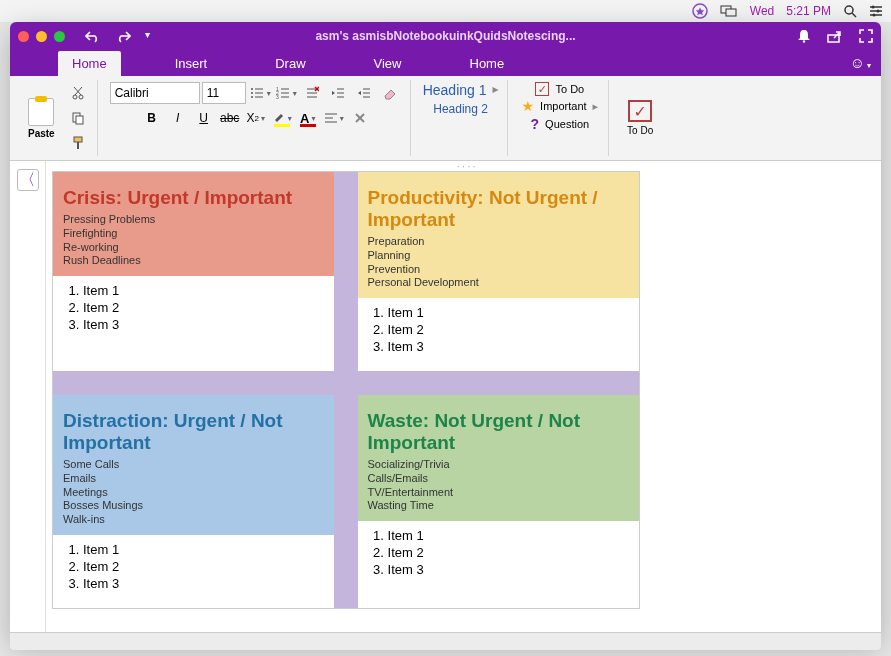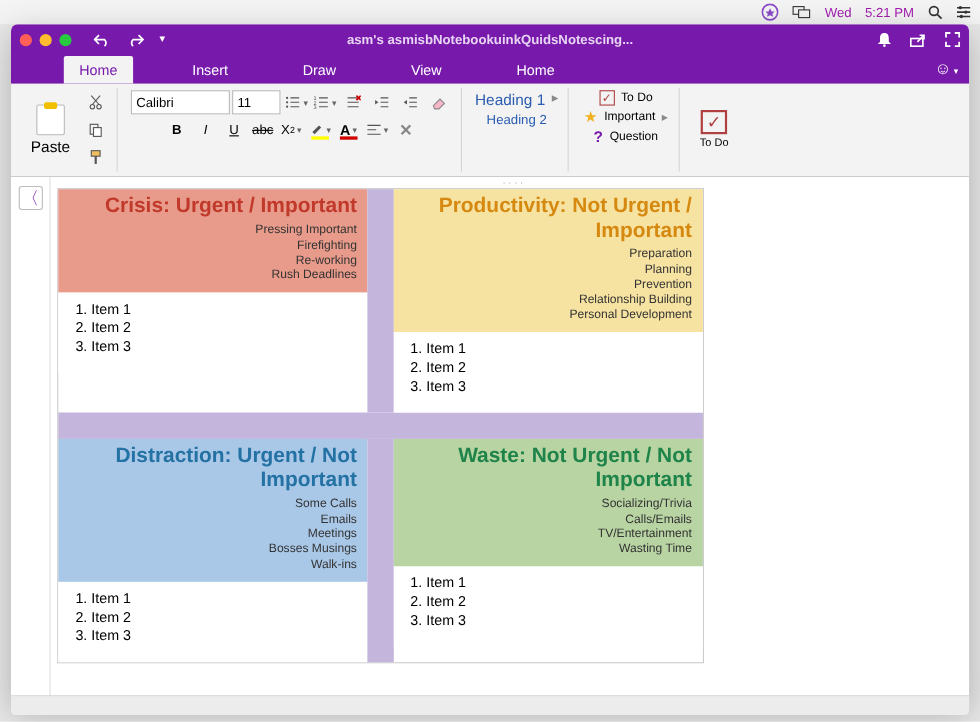--- a/index.html
+++ b/index.html
@@ -18,42 +18,42 @@
 .tab { padding:5px 14px; font-size:13px; color:#fff; cursor:pointer;margin-left:40px; }
 .tab.active { background:#f3f3f3; color:#7719aa; font-weight:500; border-radius:2px 2px 0 0; }
 .smiley { position:absolute; right:10px; top:4px; color:#fff; font-size:15px; }
 .ribbon { background:#f3f3f3; border-bottom:1px solid #ccc; display:flex; padding:4px 6px; gap:4px; }
 .rgrp { border-right:1px solid #d5d5d5; padding:2px 8px; display:flex; align-items:center; gap:4px; }
 .rgrp:last-child{border-right:none}
 .rbtn { min-width:22px; height:22px; display:inline-flex; align-items:center; justify-content:center; border:1px solid transparent; border-radius:2px; cursor:pointer; font-size:12px; }
 .paste-col { display:flex; flex-direction:column; align-items:center; padding:2px 4px; }
 .paste-ico { width:26px; height:28px; background:linear-gradient(#fff,#fff); border:1px solid #bbb; border-radius:2px; position:relative; }
 .paste-ico:before { content:""; position:absolute; top:-3px; left:6px; width:12px; height:6px; background:#f0c000; border-radius:2px; }
-.paste-lbl { font-size:14px; margin-top:2px; }
+.paste-lbl { font-size:10px; margin-top:2px;font-weight:bold; }
 .tool-col { display:flex; flex-direction:column; gap:3px; padding-left:4px; }
 .sel { height:22px; font-size:12px; border:1px solid #bbb; background:#fff; padding:0 4px; }
 .fontname{width:90px}.fontsize{width:44px}
 .format-row { display:flex; gap:2px; }
 .format-row .rbtn { width:24px; }
 .styles-col { display:flex; flex-direction:column; gap:4px; padding:2px 8px; font-size:12px; }
 .styles-col .srow { display:flex; align-items:flex-start; gap:6px; color:#2a5db0; cursor:pointer; }
 .tags-col { display:flex; flex-direction:column; gap:2px; font-size:11px; }
 .tags-col .trow { display:flex; align-items:center; gap:6px; padding:0 2px; cursor:pointer; }
 .todo-col { display:flex; flex-direction:column; align-items:center; padding:2px 6px; font-size:10px; }
 .todo-ico { width:24px; height:22px; border:2px solid #b04040; display:flex; align-items:center; justify-content:center; color:#b04040; font-size:16px; }
 .content { display:flex; height:480px; background:#fff; }
 .collapse-handle { width:36px; border-right:1px solid #e0e0e0; display:flex; justify-content:center; padding-top:8px; }
 .chev-btn { width:22px; height:22px; border:1px solid #bbb; border-radius:3px; display:flex; align-items:center; justify-content:center; color:#7719aa; cursor:pointer; background:#fff; }
 .page { flex:1; padding:4px 6px; position:relative; }
 .grip { width:14px; height:4px; margin:0 auto 2px; }
 .grip:before{content:"····";color:#aaa;letter-spacing:2px;font-size:10px;display:block;text-align:center;line-height:4px}
 .matrix { width:588px; border:1px solid #ccc; }
 .mrow { display:flex; }
 .mcell { width:50%; }
-.hdr { padding:5px 10px 8px;text-align:right; }
+.hdr { padding:15px 10px 8px; }
 .hdr h2 { font-size:19px; font-weight:700; margin-bottom:4px; }
 .hdr .sub { font-size:11px; line-height:1.25; color:#333; }
 .body { padding:6px 10px 16px; font-size:13px; background:#fff; }
 .body ol { padding-left:20px; }
 .body li { padding:1px 0; }
 .gap-v { width:24px; background:#c4b5dd; }
 .gap-h { height:24px; background:#c4b5dd; }
 .q1 .hdr{background:#e89b8a}.q1 h2{color:#c0392b}
 .q2 .hdr{background:#f7e3a1}.q2 h2{color:#d68910}
 .q3 .hdr{background:#a9c8e8}.q3 h2{color:#2471a3}
@@ -320,21 +320,21 @@
       <div class="chev-btn">〈</div>
     </div>
     <div class="page">
       <div class="grip"></div>
       <div class="matrix">
         <div class="mrow">
           <div class="mcell q1">
             <div class="hdr">
                 <h2>Crisis: Urgent / Important</h2>
                 <div class="sub">
-                  <div>Pressing Important</div>
+                  <div>Pressing Problems</div>
                   <div>Firefighting</div>
                   <div>Re-working</div>
                   <div>Rush Deadlines</div>
                 </div>
               </div>
             <div class="body">
                 <ol>
                   <li>Item 1</li>
                   <li>Item 2</li>
                   <li>Item 3</li>
@@ -342,21 +342,20 @@
               </div>
           </div>
           <div class="gap-v"></div>
           <div class="mcell q2">
             <div class="hdr">
                 <h2>Productivity: Not Urgent / Important</h2>
                 <div class="sub">
                   <div>Preparation</div>
                   <div>Planning</div>
                   <div>Prevention</div>
-                  <div>Relationship Building</div>
                   <div>Personal Development</div>
                 </div>
               </div>
             <div class="body">
                 <ol>
                   <li>Item 1</li>
                   <li>Item 2</li>
                   <li>Item 3</li>
                 </ol>
               </div>

